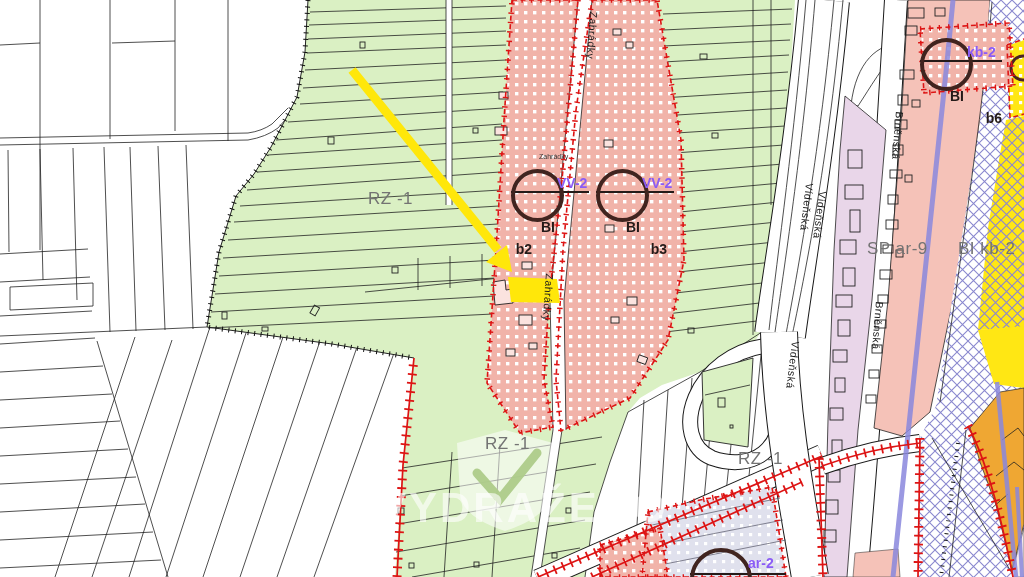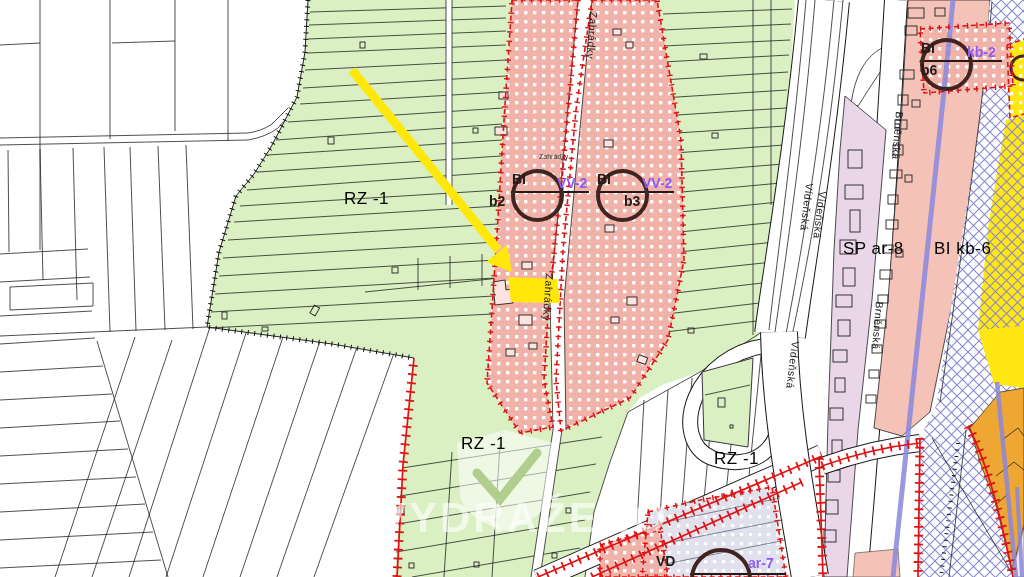--- a/index.html
+++ b/index.html
@@ -1,27 +1,27 @@
 <!DOCTYPE html>
 <html style="--green_zone: #daf0c3; --pink_dotted: #f1b3a9; --pink_buildings: #f5c2b8; --purple_zone: #e9d6e9; --grey_dotted: #e0e1ed; --yellow_zone: #ffe714; --orange_zone: #efa733; --crosshatch_line: #8a88cf; --boundary_red: #dd1414; --road_purple: #8a88dd; --highlight_yellow: #ffe70a;"><head>
 <meta charset="utf-8">
 <style>
   html,body{margin:0;padding:0;background:#888;}
   #stage{position:relative;width:1024px;height:577px;overflow:hidden;background:#fff;
          font-family:"Liberation Sans",sans-serif;}
   #stage svg{position:absolute;left:0;top:0;}
-  .lbl{position:absolute;color:#000000;font-size:17px;letter-spacing:.5px;white-space:nowrap;}
+  .lbl{position:absolute;color:#737373;font-size:17px;letter-spacing:.5px;white-space:nowrap;margin-left:24px;}
   .street{position:absolute;color:#1a1a1a;font-size:10.5px;letter-spacing:.5px;
           transform-origin:left top;white-space:nowrap;}
   .tiny{position:absolute;color:#333;font-size:7px;white-space:nowrap;}
   .circ{position:absolute;border:4px solid #40241f;border-radius:50%;background:transparent;}
-  .ctext{position:absolute;color:#241a18;font-size:14px;font-weight:600;text-align:left;white-space:nowrap;}
+  .ctext{position:absolute;color:#241a18;font-size:14px;font-weight:600;text-align:right;white-space:nowrap;margin-top:48px;}
   .cside{position:absolute;color:#8b5cf6;font-size:14px;font-weight:700;white-space:nowrap;}
   .hline{position:absolute;height:1.6px;background:#241a18;}
-  #watermark{position:absolute;left:378px;top:494px;font-size:42px;font-weight:700;
+  #watermark{position:absolute;left:378px;top:484px;font-size:42px;font-weight:700;
              letter-spacing:3px;color:rgba(255,255,255,.62);white-space:nowrap;}
   .redline{stroke:var(--boundary_red);stroke-width:1.7;fill:none;}
   .redtick{stroke:var(--boundary_red);stroke-width:9;stroke-dasharray:1.8 7;fill:none;}
   .reddash{stroke:var(--boundary_red);stroke-width:1.6;stroke-dasharray:5 3.5;fill:none;}
   .redtickS{stroke:var(--boundary_red);stroke-width:5.5;stroke-dasharray:1.4 8;fill:none;}
   .blk{stroke:#222;stroke-width:.8;fill:none;}
   .blktick{stroke:#111;stroke-width:5;stroke-dasharray:1 5.5;fill:none;}
   .bld{stroke:#222;stroke-width:.9;fill:none;}
 </style>
 </head>
@@ -272,22 +272,22 @@
 
   <g>
     <path d="M505,430 L553,443 L550,494 Q548,517 505,531 Q462,517 460,494 L457,443 Z" fill="rgba(255,255,255,0.55)"></path>
     <path d="M477,473 L500,499 L537,453" stroke="rgba(173,203,137,0.95)" stroke-width="9" fill="none" stroke-linecap="round"></path>
   </g>
 </svg>
 
   <div class="lbl" style="left:344px;top:189px">RZ -1</div>
   <div class="lbl" style="left:461px;top:434px">RZ -1</div>
   <div class="lbl" style="left:714px;top:449px">RZ -1</div>
-  <div class="lbl" style="left:843px;top:239px">SP ar-8</div>
-  <div class="lbl" style="left:934px;top:239px">BI kb-6</div>
+  <div class="lbl" style="left:843px;top:239px">SP ar-9</div>
+  <div class="lbl" style="left:934px;top:239px">BI kb-2</div>
   <div class="tiny" style="left:539px;top:153px">Zahrádky</div>
 
   <div class="street" style="left:600px;top:12px;transform:rotate(94deg)">Zahrádky</div>
   <div class="street" style="left:556px;top:274px;transform:rotate(94deg)">Zahrádky</div>
   <div class="street" style="left:816px;top:184px;transform:rotate(97deg)">Vídeňská</div>
   <div class="street" style="left:829px;top:192px;transform:rotate(97deg)">Vídeňská</div>
   <div class="street" style="left:802px;top:342px;transform:rotate(97deg)">Vídeňská</div>
   <div class="street" style="left:906px;top:112px;transform:rotate(95deg)">Brněnská</div>
   <div class="street" style="left:886px;top:302px;transform:rotate(95deg)">Brněnská</div>
 
@@ -299,22 +299,22 @@
 
   <div class="hline" style="left:596px;top:191px;width:78px"></div>
   <div class="circ" style="left:596px;top:169px;width:45px;height:45px"></div>
   <div class="ctext" style="left:597px;top:171px;width:43px">BI</div>
   <div class="ctext" style="left:624px;top:193px;width:43px">b3</div>
   <div class="cside" style="left:642px;top:175px">VV-2</div>
 
   <div class="hline" style="left:920px;top:60px;width:82px"></div>
   <div class="circ" style="left:920px;top:38px;width:45px;height:45px"></div>
   <div class="ctext" style="left:921px;top:40px;width:43px">BI</div>
-  <div class="ctext" style="left:921px;top:62px;width:43px">b6</div>
+  <div class="ctext" style="left:959px;top:62px;width:43px">b6</div>
   <div class="cside" style="left:967px;top:44px">kb-2</div>
 
   <div class="hline" style="left:690px;top:573px;width:96px"></div>
   <div class="circ" style="left:690px;top:548px;width:54px;height:54px"></div>
   <div class="ctext" style="left:656px;top:553px;width:52px">VD</div>
-  <div class="cside" style="left:748px;top:555px">ar-7</div>
+  <div class="cside" style="left:748px;top:555px">ar-2</div>
 
   <div id="watermark">VYDRAŽENO</div>
 </div>
 
 </body></html>

